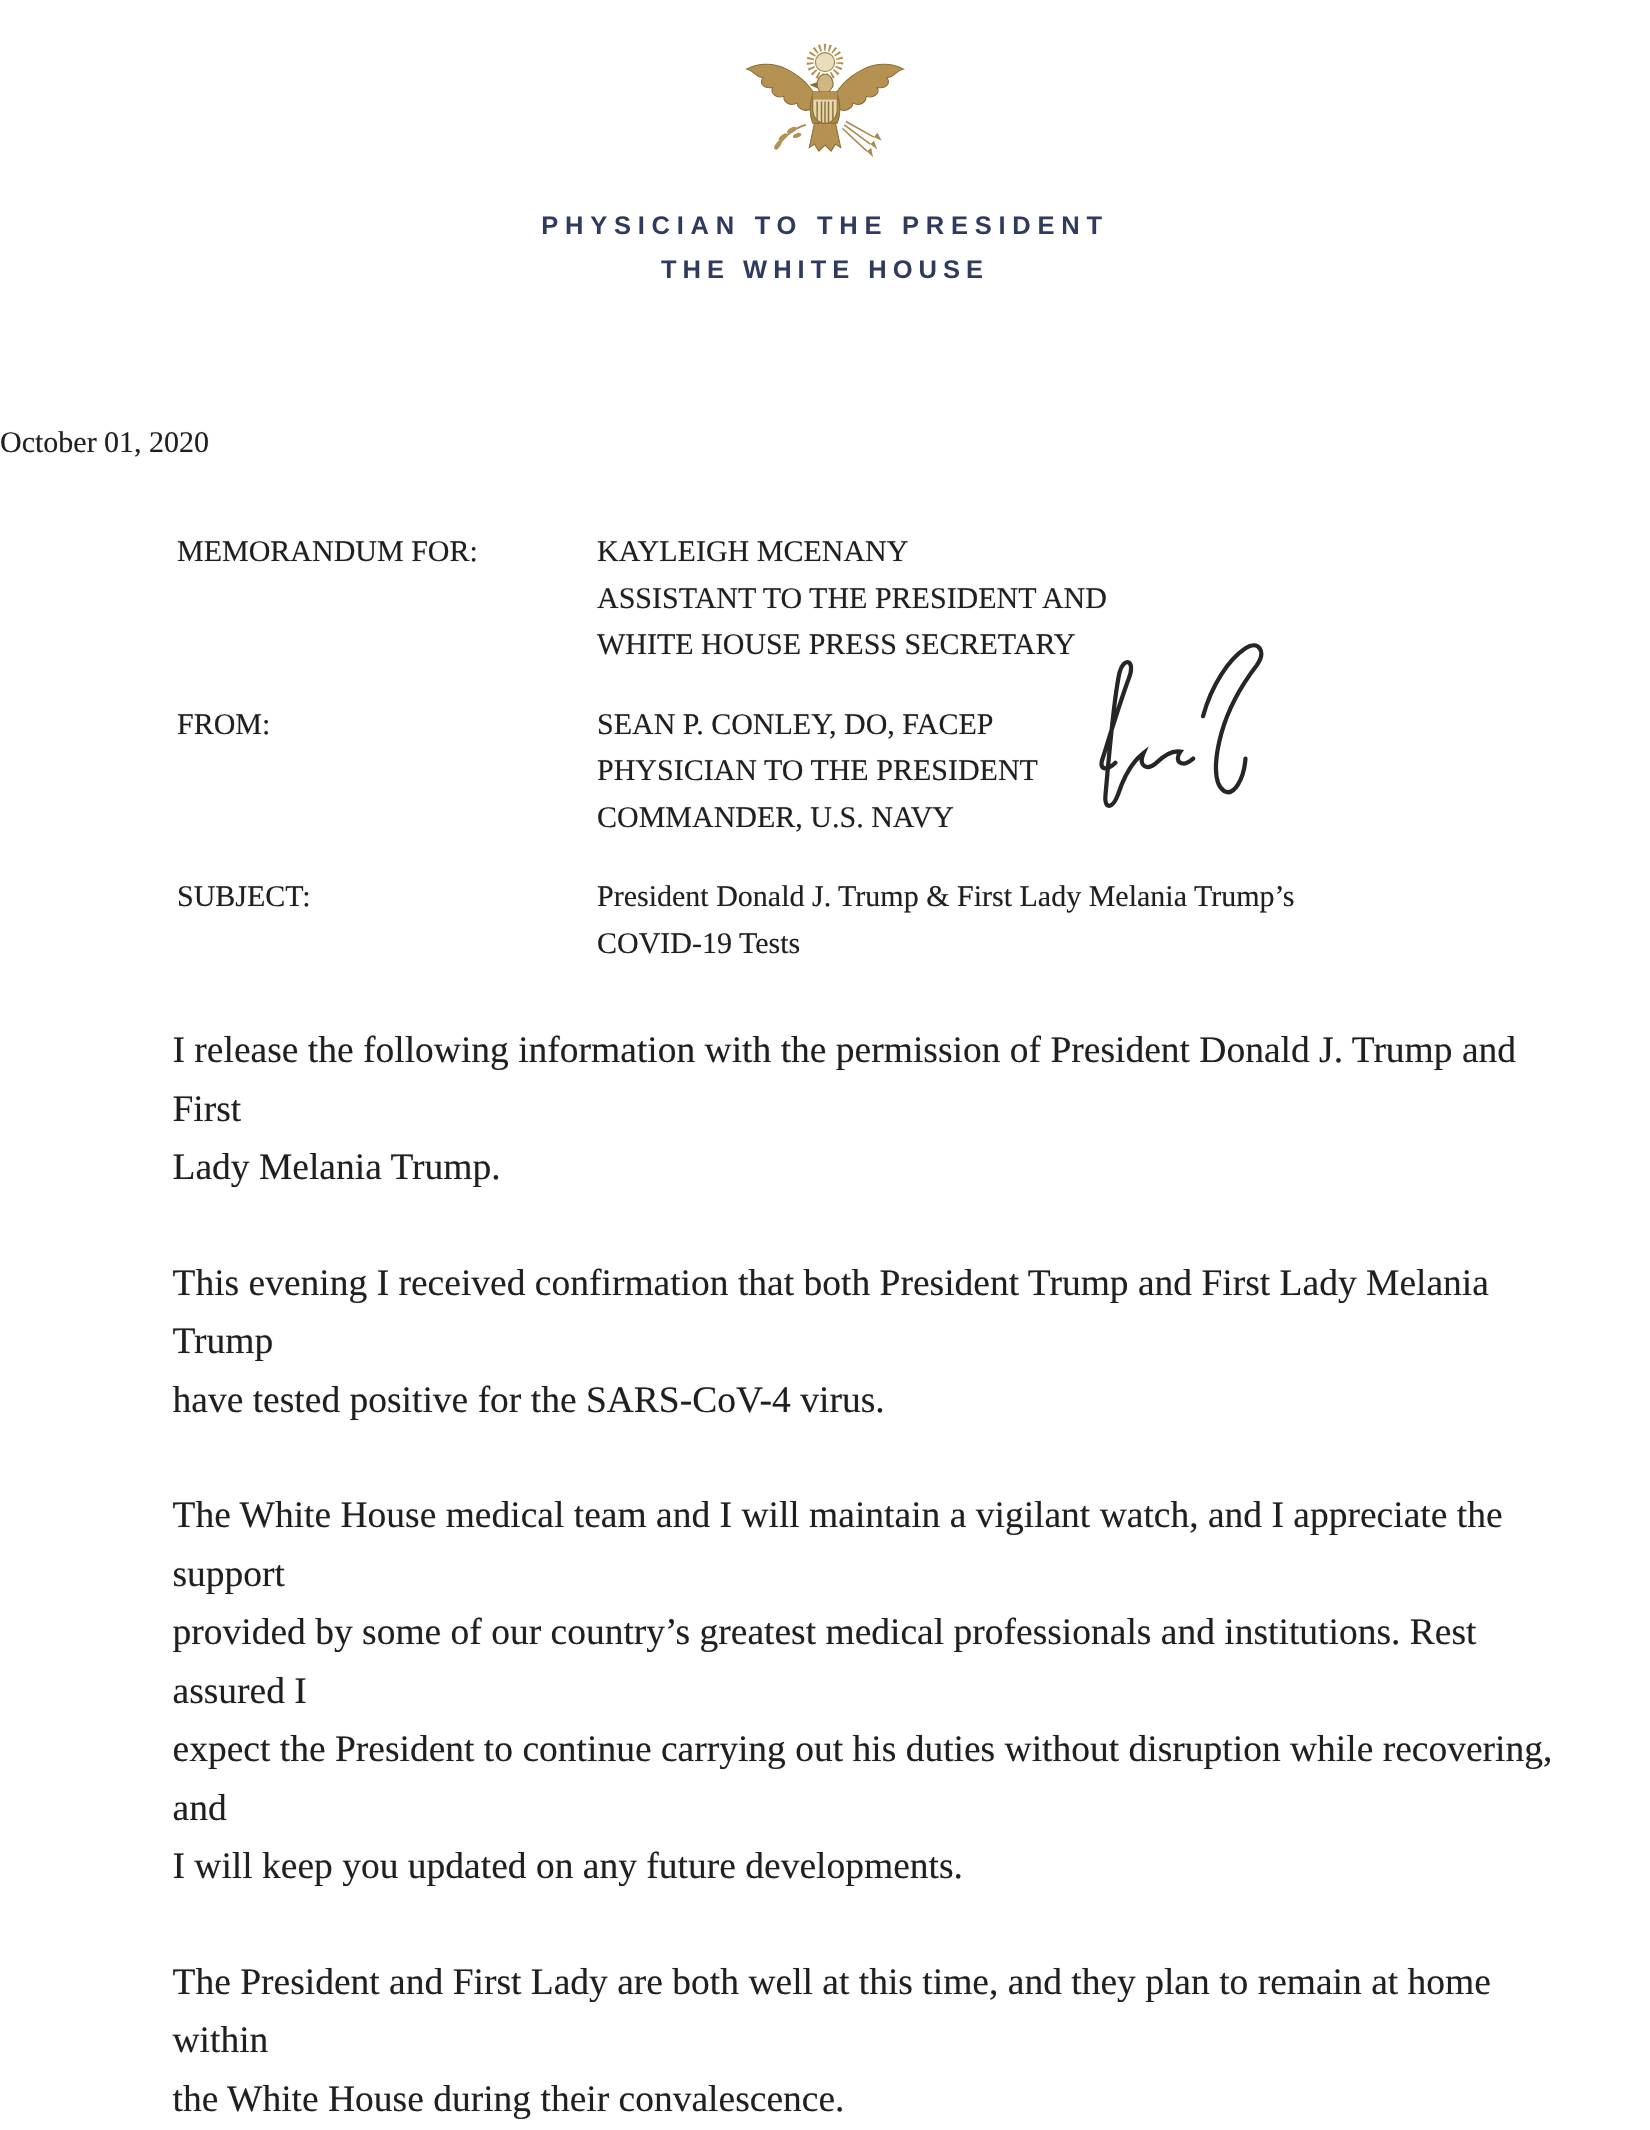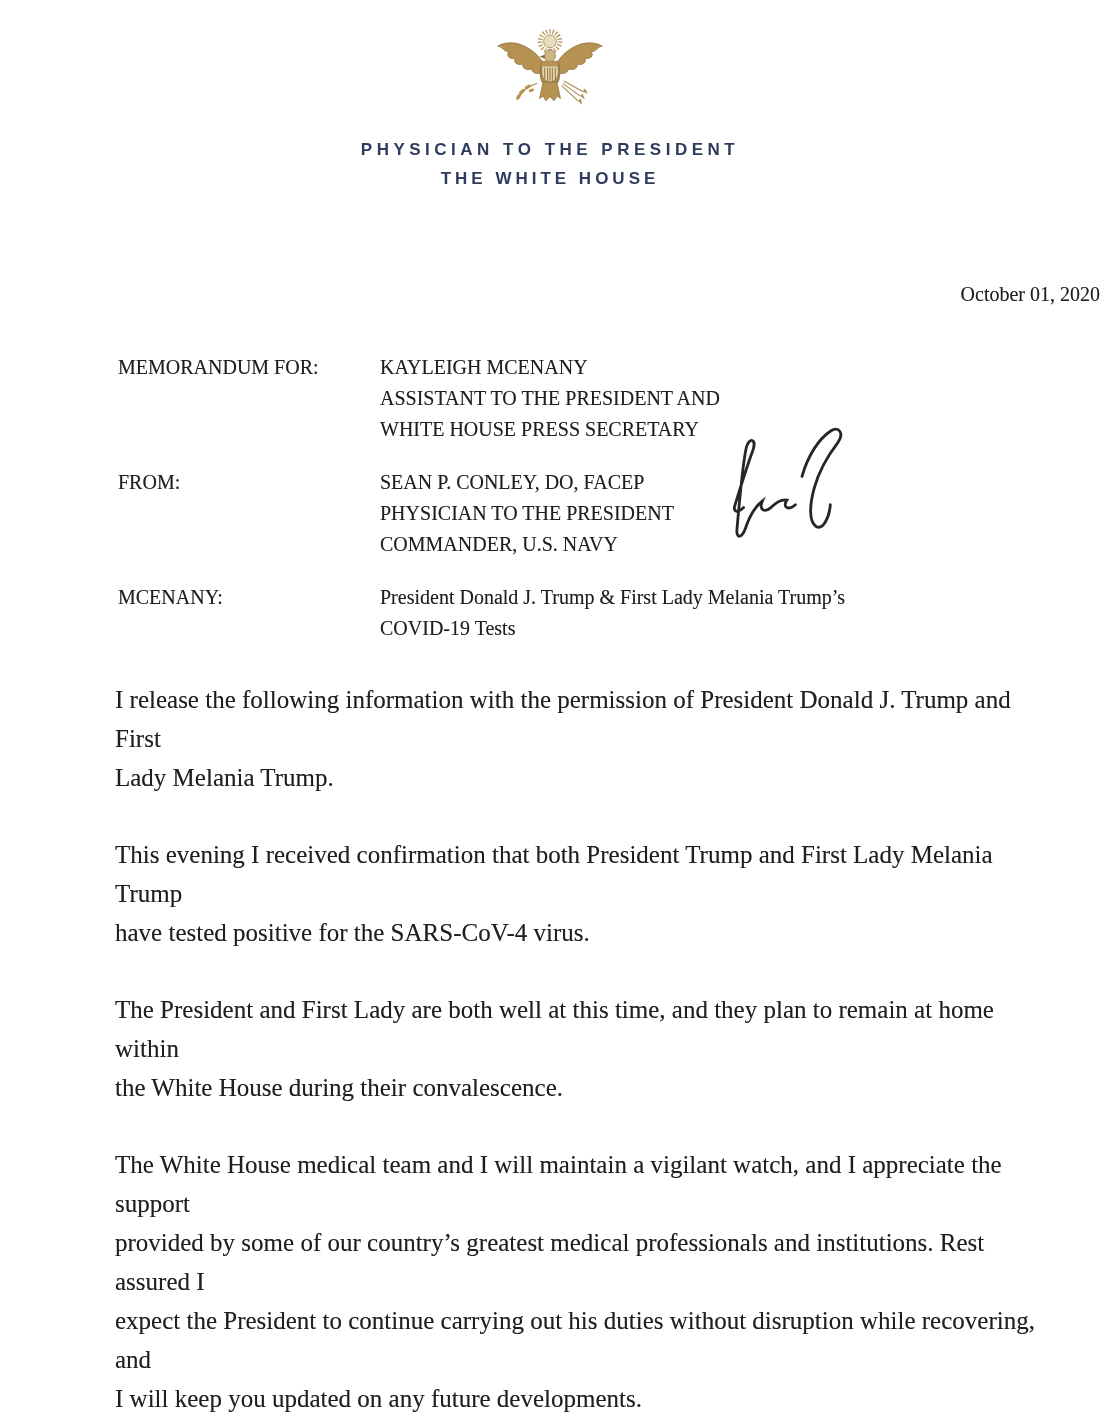--- a/index.html
+++ b/index.html
@@ -27,31 +27,32 @@
     margin-top:9px;
     font-family:"Liberation Sans", sans-serif;
     font-weight:bold;
     font-size:17px;
     letter-spacing:4px;
     color:#2e3b5e;
   }
   
   .date {
     margin-top:94px;
-    text-align:right;
+    text-align:left;
     font-size:20px;
     text-shadow:0 0 0.6px rgba(40,40,40,0.45);
   }
   
   .memo { margin:46px 40px 0 118px; }
   .memo-row {
     display:grid;
     grid-template-columns:262px 1fr;
     margin-bottom:22px;
     position:relative;
+    gap:18px;
   }
   .memo-label, .memo-lines {
     font-size:20px;
     line-height:31px;
     white-space:pre-line;
     text-shadow:0 0 0.6px rgba(40,40,40,0.45);
   }
   
   .signature {
     position:absolute;
@@ -147,33 +148,33 @@
 COMMANDER, U.S. NAVY</div>
       <span class="signature">
         <svg viewBox="0 0 150 140" xmlns="http://www.w3.org/2000/svg" fill="none" stroke="#262626" stroke-width="3" stroke-linecap="round">
           <path d="M30,95 C24,101 18,100 21,92 C26,76 34,50 40,34 C44,22 36,20 33,31 C29,48 26,84 23,118 C22,128 28,128 32,117 C36,105 42,94 50,88 C46,97 52,101 59,95 C64,90 70,86 76,87 C71,94 77,99 85,92"></path>
           <path d="M92,62 C98,40 110,22 122,14 C131,8 137,16 130,26 C120,39 110,56 105,74 C100,92 99,110 107,115 C114,119 121,106 122,92"></path>
         </svg>
       </span>
     </div>
 
     <div class="memo-row">
-      <div class="memo-label">MCENANY:</div>
+      <div class="memo-label">SUBJECT:</div>
       <div class="memo-lines">President Donald J. Trump &amp; First Lady Melania Trump’s
 COVID-19 Tests</div>
     </div>
 
   </div>
 
   <div class="body">
     <p>I release the following information with the permission of President Donald J. Trump and First
 Lady Melania Trump.</p>
     <p>This evening I received confirmation that both President Trump and First Lady Melania Trump
 have tested positive for the SARS-CoV-4 virus.</p>
-    <p>The President and First Lady are both well at this time, and they plan to remain at home within
-the White House during their convalescence.</p>
     <p>The White House medical team and I will maintain a vigilant watch, and I appreciate the support
 provided by some of our country’s greatest medical professionals and institutions.  Rest assured I
 expect the President to continue carrying out his duties without disruption while recovering, and
 I will keep you updated on any future developments.</p>
+    <p>The President and First Lady are both well at this time, and they plan to remain at home within
+the White House during their convalescence.</p>
   </div>
 
 </div>
 
 </body></html>

